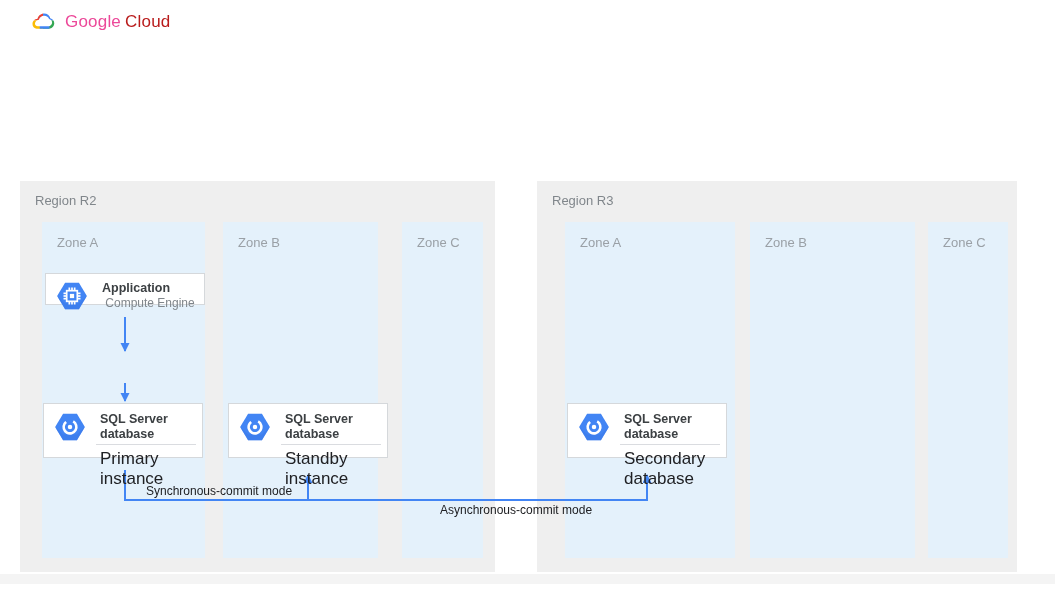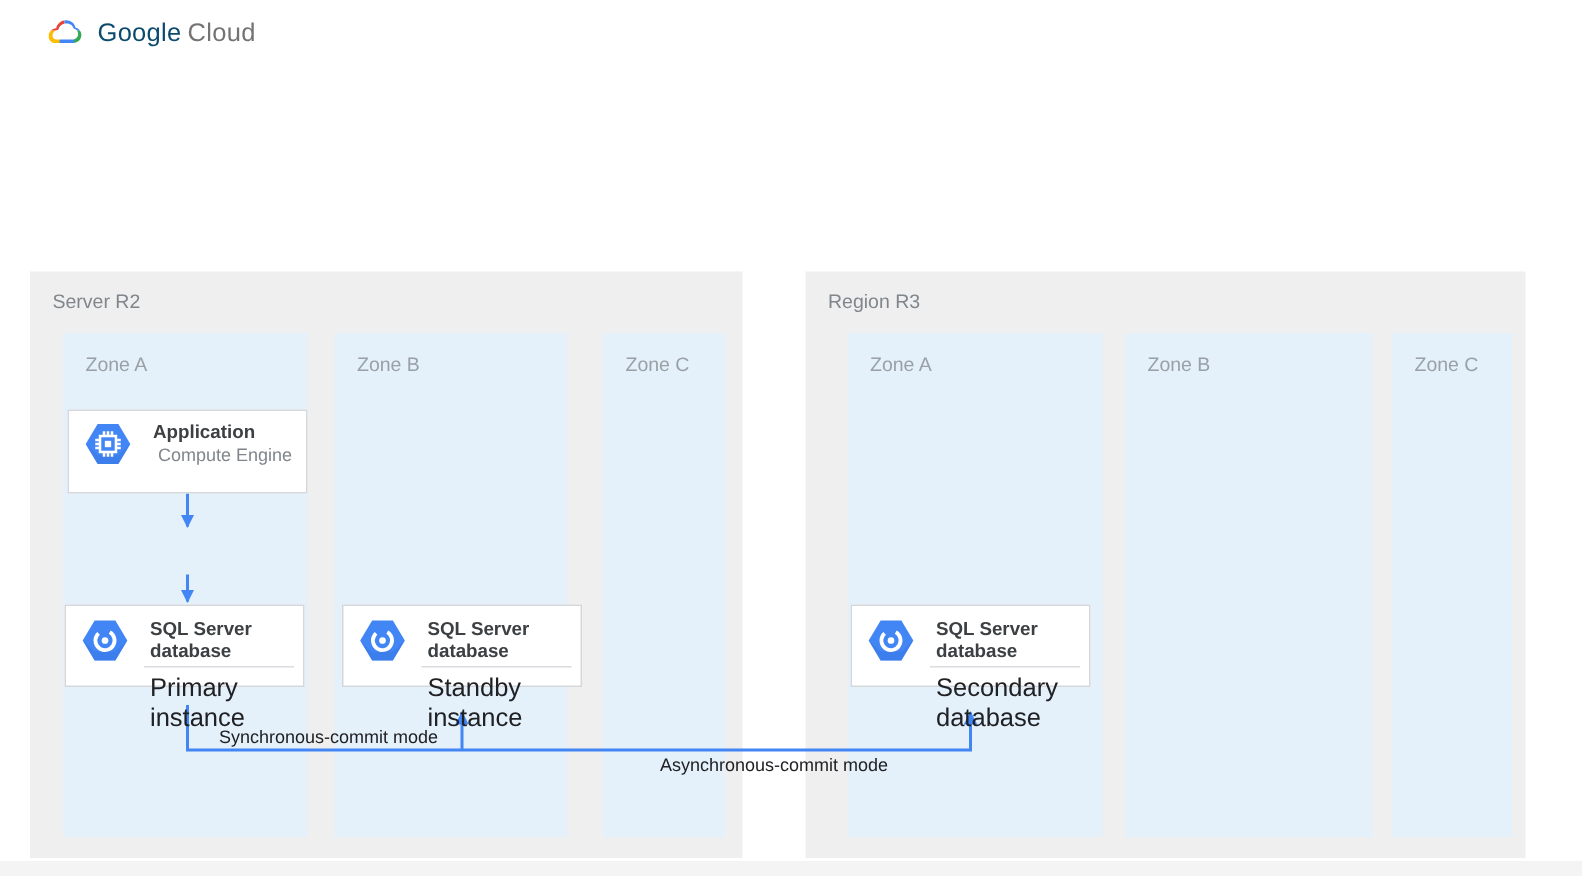--- a/index.html
+++ b/index.html
@@ -2,22 +2,22 @@
 <html><head>
 <meta charset="utf-8">
 <style>
   html,body{margin:0;padding:0;background:#ffffff;}
   body{font-family:"Liberation Sans", sans-serif; -webkit-font-smoothing:antialiased;}
   #canvas{position:relative;width:1055px;height:589px;background:#ffffff;overflow:hidden;}
 
   
   .logo{position:absolute;left:30px;top:11px;display:flex;align-items:center;gap:9px;}
   .logo-text{font-size:17px;color:#5f6368;letter-spacing:.2px;}
-  .logo-text .g{color:#0c4a6e;text-align:right;}
-  .logo-text .c{color:#737373;margin-left:4px;}
+  .logo-text .g{color:#ec4899;text-align:right;}
+  .logo-text .c{color:#b91c1c;margin-left:4px;}
 
   
   .region{position:absolute;background:#efefef;}
   .region-label{position:absolute;left:15px;top:12px;font-size:13px;color:#80868b;}
   #region-r1{left:20px;top:58px;width:475px;height:100px;}
   #region-r2{left:20px;top:181px;width:475px;height:391px;}
   #region-r3{left:537px;top:181px;width:480px;height:391px;}
 
   
   .zone{position:absolute;background:#e4f1fb;top:41px;height:336px;}
@@ -29,21 +29,21 @@
   #r3-zone-b{left:213px;width:165px;}
   #r3-zone-c{left:391px;width:80px;}
 
   
   .card{position:absolute;background:#ffffff;border:1px solid #d5d8db;box-sizing:border-box;z-index:5;}
   .card .icon{position:absolute;left:9px;width:34px;height:34px;}
   .card .txt{position:absolute;left:56px;right:6px;}
   .title{font-size:12.5px;font-weight:700;color:#3c4043;line-height:15px;}
   .subtitle{font-size:12px;color:#80868b;line-height:15px;text-align:center;}
 
-  #app-box{left:45px;top:273px;width:160px;height:56px;}
+  #app-box{left:45px;top:273px;width:160px;height:32px;}
   #app-box .icon{top:5px;}
   #app-box .txt{top:7px;}
 
   .sql-box{height:55px;width:160px;top:403px;}
   .sql-box .icon{top:6px;}
   .sql-box .txt{top:8px;}
   .sql-divider{position:absolute;left:52px;right:6px;top:40px;height:1px;background:#dadce0;}
   .instance{position:absolute;left:56px;top:45px;font-size:17px;color:#202124;}
   #sql-primary{left:43px;}
   #sql-standby{left:228px;}
@@ -83,21 +83,21 @@
         <rect x="0" y="8" width="12" height="10" fill="#fbbc04"></rect>
         <rect x="9" y="5" width="9" height="13" fill="#4285f4"></rect>
       </g>
       <path d="M7.2,13.4 h9.8 c1.9,0 3.4,-1.5 3.4,-3.4 c0,-1.7 -1.2,-3 -2.8,-3.3 C17.2,4.8 15.3,3.6 13,3.6 c-2.3,0 -4.3,1.6 -4.8,3.8 C6.2,7.6 4.6,9.2 4.6,11.1 c0,1.3 1.2,2.3 2.6,2.3 z" fill="#ffffff"></path>
     </svg>
     <div class="logo-text"><span class="g">Google</span><span class="c">Cloud</span></div>
   </div>
 
 
   <div class="region" id="region-r2">
-    <div class="region-label">Server R2</div>
+    <div class="region-label">Region R2</div>
     <div class="zone" id="r2-zone-a">
       <div class="zone-label">Zone A</div>
     </div>
     <div class="zone" id="r2-zone-b">
       <div class="zone-label">Zone B</div>
     </div>
     <div class="zone" id="r2-zone-c">
       <div class="zone-label">Zone C</div>
     </div>
   </div>

